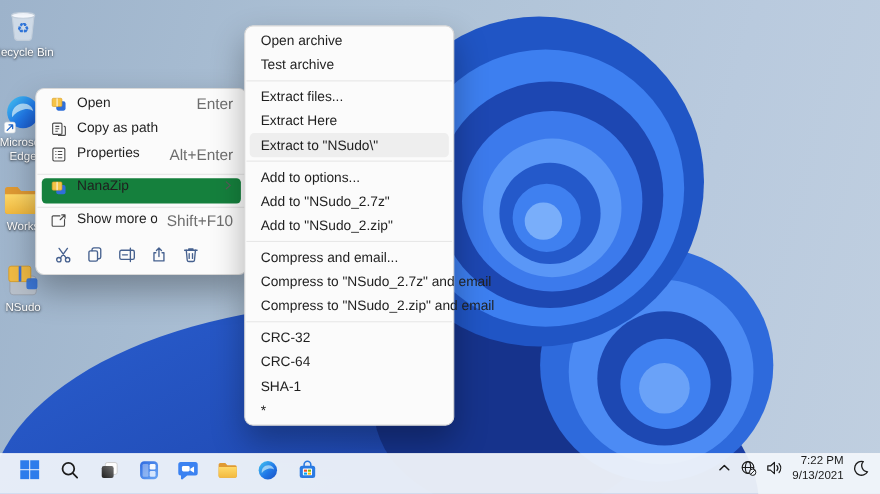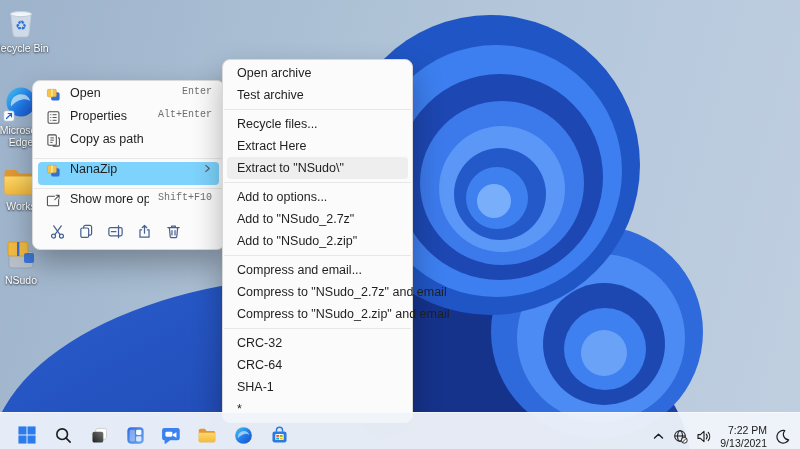--- a/index.html
+++ b/index.html
@@ -21,51 +21,51 @@
     text-shadow:0 1px 2px rgba(0,0,0,.65), 0 0 3px rgba(0,0,0,.35);
   }
 
   
   .menu {
     position:absolute; background:#fbfbfb; border:1px solid #d8d8d8;
     border-radius:8px; box-shadow:0 14px 30px rgba(0,0,0,.30);
     color:#1f1f1f; font-size:12.5px;
   }
   .main-menu { left:32px; top:80px; width:193px; padding:5px 0 4px; z-index:10; }
-  .submenu   { left:222px; top:23px; width:191px; padding:2px 0; z-index:11;margin-top:36px; }
+  .submenu   { left:222px; top:23px; width:191px; padding:2px 0; z-index:11; }
 
   .mi {
     display:flex; align-items:flex-start; height:23px; margin:0 5px; padding:0 7px;
     border-radius:4px; gap:9px; white-space:nowrap;
   }
   .mi .ico { width:16px; height:16px; flex:0 0 16px; display:flex; align-items:center; justify-content:center; }
   .mi .lbl { flex:1; overflow:hidden; }
-  .mi .sc  { color:#6e6e6e; font-size:10px;font-family:Liberation Mono, monospace; }
-  .mi.hl   { background:#7dd3fc; }
+  .mi .sc  { color:#6e6e6e; font-size:14px; }
+  .mi.hl   { background:#15803d; }
 
   .smi {
     display:flex; align-items:center; height:22px; margin:0 4px; padding:0 10px;
     border-radius:4px; white-space:nowrap;
   }
   .smi.hl { background:#eeeeee; }
 
   .sep { height:1px; background:#e7e7e7; margin:3px 1px; }
 
   .action-row {
     display:flex; align-items:center; gap:11px;
     margin:4px 5px 2px; padding:0 10px; height:24px;
   }
   .act { width:18px; height:18px; display:flex; align-items:center; justify-content:center; }
   .act svg { stroke:#46618f; stroke-width:1.3; fill:none; stroke-linecap:round; stroke-linejoin:round; }
 
   
   .taskbar {
     position:absolute; left:0; right:0; bottom:0; height:37px; z-index:20;
     background:rgba(240,244,250,.95); border-top:1px solid rgba(255,255,255,.5);
-    display:flex; align-items:flex-end;
+    display:flex; align-items:flex-start;
   }
   .tb-left { display:flex; align-items:center; gap:8px; padding-left:13px; }
   .tb-btn { width:28px; height:28px; border-radius:5px; display:flex; align-items:center; justify-content:center; }
   .tb-tray { margin-left:auto; display:flex; align-items:center; gap:8px; padding-right:10px; }
   .tray-ic { display:flex; align-items:center; justify-content:center; }
   .clock { text-align:right; font-size:10.5px; line-height:12.5px; color:#1b1b1b; }
 </style>
 </head>
 <body>
 
@@ -160,37 +160,37 @@
       </span>
       <span class="lbl">Open</span>
       <span class="sc">Enter</span>
     </div>
 
 
 
     <div class="mi">
       <span class="ico">
         <svg width="15" height="15" viewBox="0 0 16 16" fill="none" stroke="#4a4a4a" stroke-width="1.1">
-          <rect x="2.2" y="1.8" width="11.6" height="12.4" rx="1.3"></rect>
-          <path d="M4.6 5h1M7 5h4.3M4.6 8h1M7 8h4.3M4.6 11h1M7 11h4.3" stroke-width="1"></path>
-        </svg>
-      </span>
-      <span class="lbl">Properties</span>
-      <span class="sc">Alt+Enter</span>
+          <rect x="2" y="2" width="9" height="11" rx="1.2"></rect>
+          <path d="M4.6 5.2h3.8M4.6 7.6h3.8M4.6 10h2.4" stroke-width="1"></path>
+          <path d="M12.8 5.2h.5a1 1 0 0 1 1 1v6.8a1 1 0 0 1-1 1H7.2"></path>
+        </svg>
+      </span>
+      <span class="lbl">Copy as path</span>
     </div>
 
     <div class="mi">
       <span class="ico">
         <svg width="15" height="15" viewBox="0 0 16 16" fill="none" stroke="#4a4a4a" stroke-width="1.1">
-          <rect x="2" y="2" width="9" height="11" rx="1.2"></rect>
-          <path d="M4.6 5.2h3.8M4.6 7.6h3.8M4.6 10h2.4" stroke-width="1"></path>
-          <path d="M12.8 5.2h.5a1 1 0 0 1 1 1v6.8a1 1 0 0 1-1 1H7.2"></path>
-        </svg>
-      </span>
-      <span class="lbl">Copy as path</span>
+          <rect x="2.2" y="1.8" width="11.6" height="12.4" rx="1.3"></rect>
+          <path d="M4.6 5h1M7 5h4.3M4.6 8h1M7 8h4.3M4.6 11h1M7 11h4.3" stroke-width="1"></path>
+        </svg>
+      </span>
+      <span class="lbl">Properties</span>
+      <span class="sc">Alt+Enter</span>
     </div>
 
     <div class="sep"></div>
 
     <div class="mi hl">
       <span class="ico">
         <svg width="15" height="15" viewBox="0 0 16 16">
           <rect x="5.5" y="5.5" width="9" height="9" rx="2" fill="#2f6fd8"></rect>
           <rect x="1.5" y="2.5" width="9.5" height="8" rx="1.2" fill="#f6c347" stroke="#d89c22" stroke-width=".6"></rect>
           <rect x="5.7" y="2.5" width="1.2" height="8" fill="#fff" opacity=".75"></rect>
@@ -255,21 +255,21 @@
 
   <div class="menu submenu">
     <div class="smi">
         <span>Open archive</span>
       </div>
     <div class="smi">
         <span>Test archive</span>
       </div>
     <div class="sep"></div>
     <div class="smi">
-        <span>Recycle files...</span>
+        <span>Extract files...</span>
       </div>
     <div class="smi">
         <span>Extract Here</span>
       </div>
     <div class="smi hl">
         <span>Extract to "NSudo\"</span>
       </div>
     <div class="sep"></div>
     <div class="smi">
         <span>Add to options...</span>

